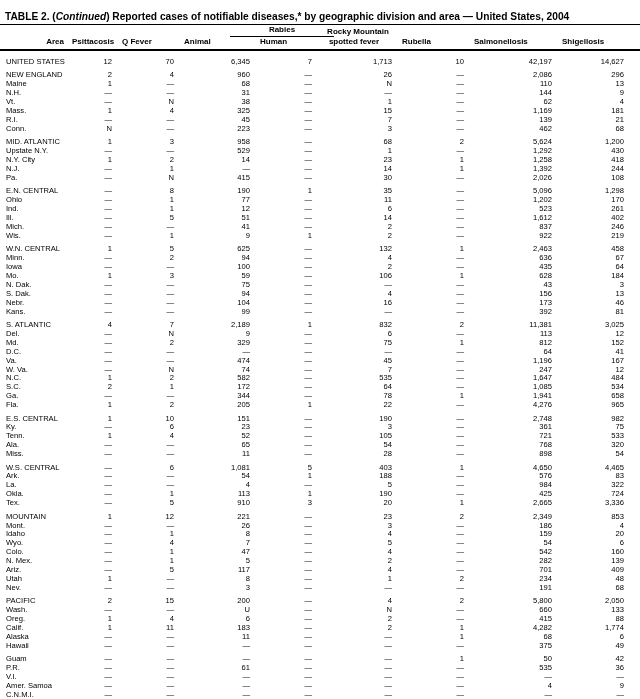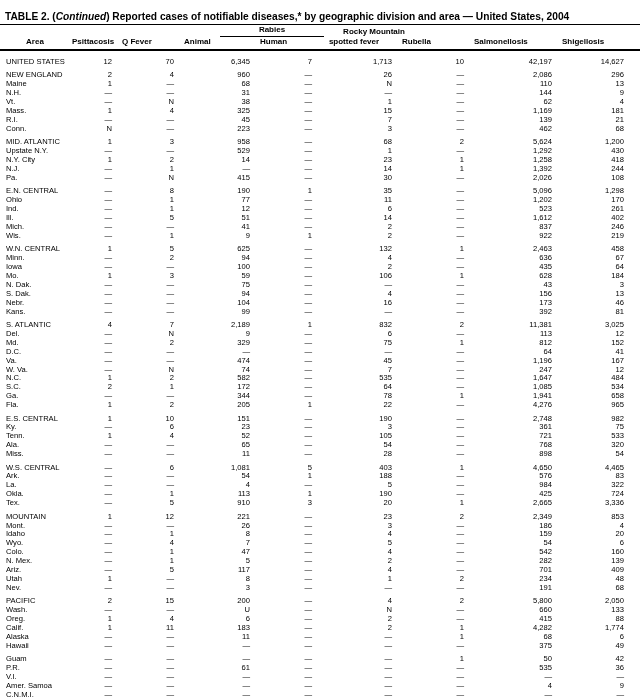--- a/index.html
+++ b/index.html
@@ -42,32 +42,32 @@
   thead th {
     font-size: 8px;
     font-weight: bold;
     vertical-align: bottom;
     white-space: nowrap;
     padding: 0;
     line-height: 10px;
   }
   thead tr.hdr-bottom th { border-bottom: 2px solid #000; padding-bottom: 2px; }
   th.num { text-align: left; position: relative; left: 8px; }
-  th.area-th { text-align: center; padding-left: 6px; }
+  th.area-th { text-align: right; padding-left: 6px; }
   .rabies-wrap {
     width: 104px;
     margin-left: auto;
     margin-right: 0;
     text-align: center;
     border-bottom: 1px solid #000;
     position: relative;
-    left: 10px;
+    left: 20px;
     padding-bottom: 1px;
   }
-  .rmsf-top { text-align: center; position: relative; left: 20px; }
+  .rmsf-top { text-align: center; position: relative; left: 4px; }
   th.rmsf-bot { text-align: center; }
   tbody td {
     font-size: 7.6px;
     line-height: 8.9px;
     white-space: nowrap;
     padding: 0;
   }
   tbody td.area { text-align: left; padding-left: 6px; }
   tbody td.num { text-align: right; padding-right: 2px; }
   tbody td.num:last-child { padding-right: 16px; }

